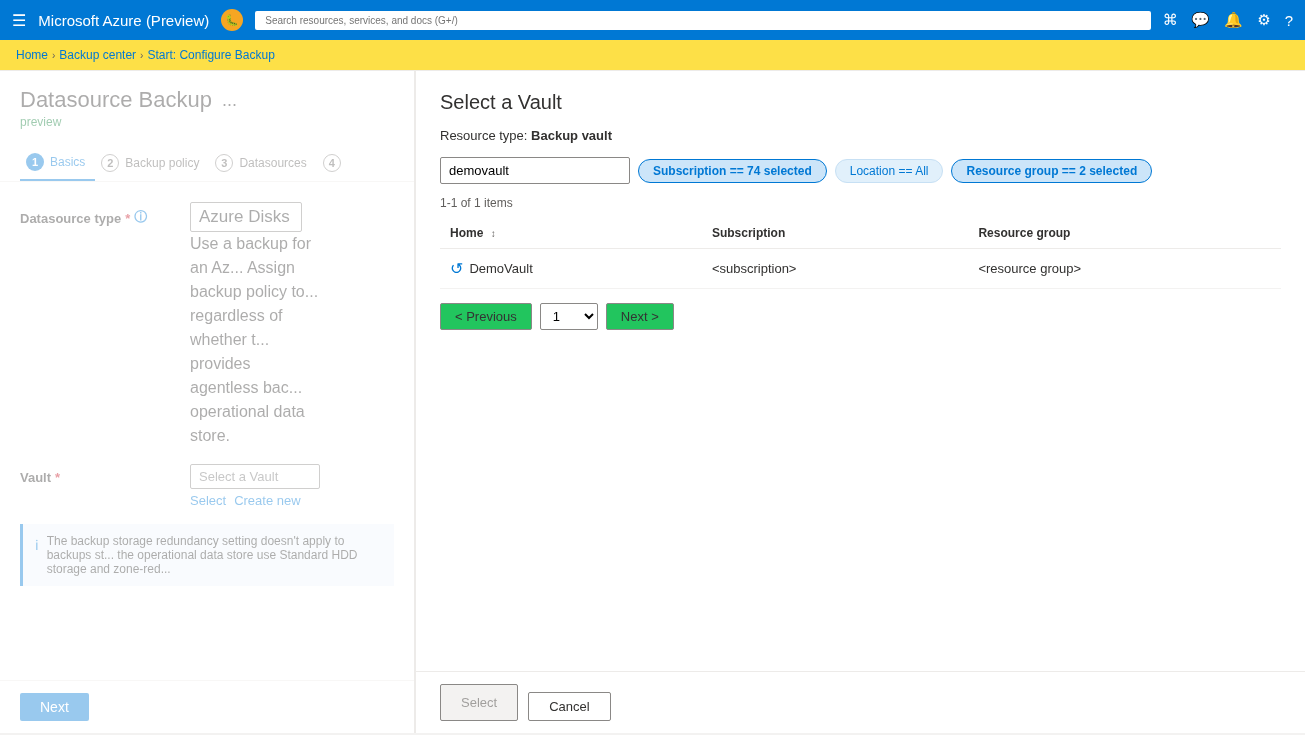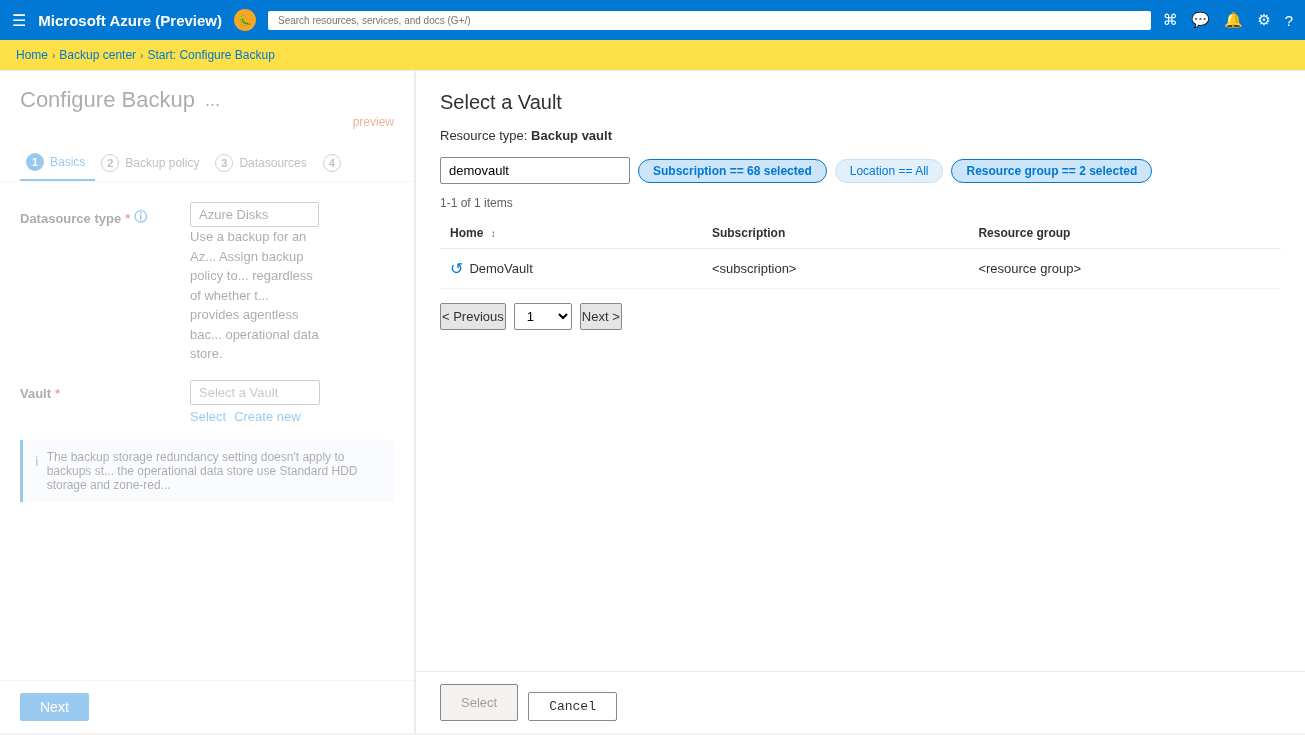--- a/index.html
+++ b/index.html
@@ -9,21 +9,21 @@
     .topbar {
       background: #0078d4;
       height: 40px;
       display: flex;
       align-items: center;
       padding: 0 12px;
       gap: 12px;
       color: white;
     }
     .topbar-hamburger { font-size: 16px; cursor: pointer; color: white; }
-    .topbar-title { font-size: 15px; font-weight: 700; color: white; flex: 0 0 auto; }
+    .topbar-title { font-size: 15px; font-weight: 400; color: white; flex: 0 0 auto; }
     .topbar-bug { background: #f5a623; border-radius: 50%; width: 22px; height: 22px; display: flex; align-items: center; justify-content: center; font-size: 11px; color: #333; font-weight: bold; }
     .topbar-search {
       flex: 1;
       background: white;
       border: none;
       border-radius: 2px;
       padding: 4px 10px;
       font-size: 10px;
       color: #333;
       outline: none;
@@ -59,21 +59,21 @@
       border-right: 1px solid #edebe9;
       display: flex;
       flex-direction: column;
       position: relative;
     }
     .left-panel-header {
       padding: 16px 20px 0 20px;
     }
     .page-title { font-size: 22px; font-weight: 300; color: #323130; margin-bottom: 2px; display: flex; align-items: center; gap: 10px; }
     .page-title-dots { font-size: 18px; cursor: pointer; color: #323130; }
-    .page-subtitle { font-size: 12px; color: #c2410c; margin-bottom: 16px; text-align: right; }
+    .page-subtitle { font-size: 12px; color: #15803d; margin-bottom: 16px; }
 
     
     .steps-bar {
       display: flex;
       align-items: center;
       padding: 0 20px;
       border-bottom: 1px solid #edebe9;
       gap: 0;
       overflow: hidden;
     }
@@ -125,29 +125,29 @@
       display: flex;
       align-items: flex-end;
       gap: 4px;
     }
     .required { color: #c50f1f; }
     .info-icon { color: #0078d4; font-size: 13px; cursor: pointer; }
     .form-input {
       border: 1px solid #8a8886;
       border-radius: 2px;
       padding: 4px 8px;
-      font-size: 13px;
-      width: 129px;
+      font-size: 17px;
+      width: 112px;
       outline: none;
       color: #333;
       background: white;
     }
 
     .description-text {
-      font-size: 13px;
+      font-size: 16px;
       color: #323130;
       line-height: 1.5;
       max-width: 130px;
       overflow: hidden;
     }
 
     .vault-select-input {
       border: 1px solid #8a8886;
       border-radius: 2px;
       padding: 4px 8px;
@@ -267,23 +267,23 @@
     
     .pagination-bar {
       display: flex;
       align-items: center;
       gap: 8px;
       padding: 10px 0;
       margin-top: 4px;
     }
     .btn-prev, .btn-next-page {
       border: 1px solid #8a8886;
-      background: #e5e5e5;
-      border-radius: 2px;
-      padding: 5px 1px;
+      background: #22c55e;
+      border-radius: 2px;
+      padding: 5px 14px;
       font-size: 13px;
       cursor: pointer;
       color: #333;
       font-family: inherit;
     }
     .page-select {
       border: 1px solid #8a8886;
       border-radius: 2px;
       padding: 4px 20px 4px 8px;
       font-size: 13px;
@@ -311,21 +311,21 @@
       font-family: inherit;
     }
     .btn-cancel {
       background: white;
       color: #323130;
       border: 1px solid #8a8886;
       border-radius: 2px;
       padding: 6px 20px;
       font-size: 13px;
       cursor: pointer;
-      font-family: Liberation Mono, monospace;
+      font-family: Liberation Sans, sans-serif;
       margin-top: 8px;
     }
 
     
     .overlay-dim {
       position: absolute;
       top: 0; left: 0; right: 0; bottom: 0;
       background: rgba(255,255,255,0.6);
       z-index: 5;
       pointer-events: none;
@@ -355,21 +355,21 @@
   <span class="breadcrumb-sep">›</span>
   <a href="#">Start: Configure Backup</a>
 </div>
 
 <div class="main-layout">
 
   <div class="left-panel">
     <div class="overlay-dim"></div>
     <div class="left-panel-header">
       <div class="page-title">
-        <span>Configure Backup</span>
+        <span>Datasource Backup</span>
         <span class="page-title-dots">...</span>
       </div>
       <div class="page-subtitle">preview</div>
     </div>
 
     <div class="steps-bar">
       <div class="step-item active">
         <div class="step-num">1</div>
         <span>Basics</span>
       </div>
@@ -431,21 +431,21 @@
       <div class="panel-title">Select a Vault</div>
 
       <div class="panel-subtitle">
         <span>Resource type:</span>
         <strong>Backup vault</strong>
       </div>
 
       <div class="filter-bar">
         <input class="filter-input" type="text" value="demovault" style="">
         <div class="filter-pill active-pill">
-          <span>Subscription == 68 selected</span>
+          <span>Subscription == 74 selected</span>
         </div>
         <div class="filter-pill">
           <span>Location == All</span>
         </div>
         <div class="filter-pill active-pill">
           <span>Resource group == 2 selected</span>
         </div>
       </div>
 
       <div class="results-count">1-1 of 1 items</div>

